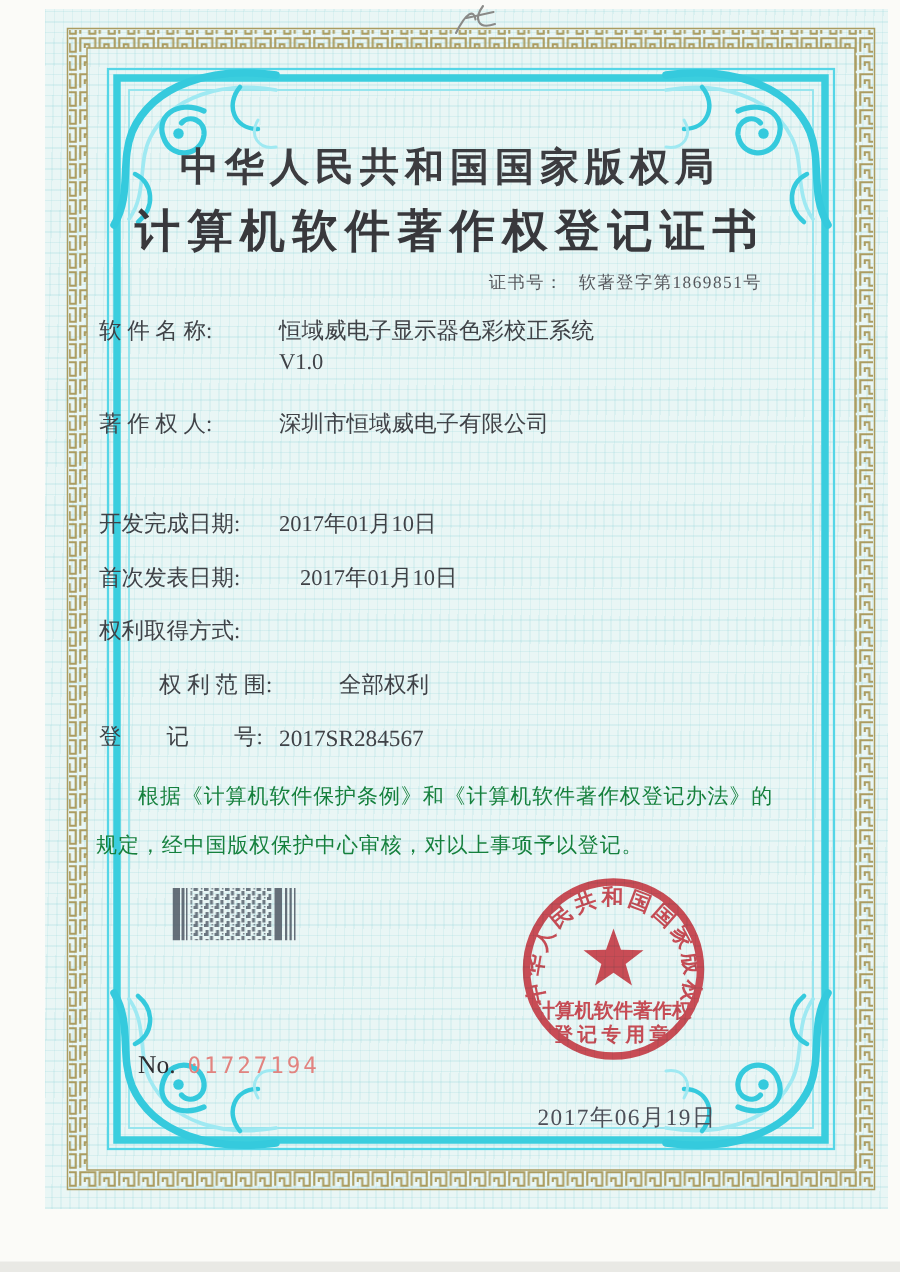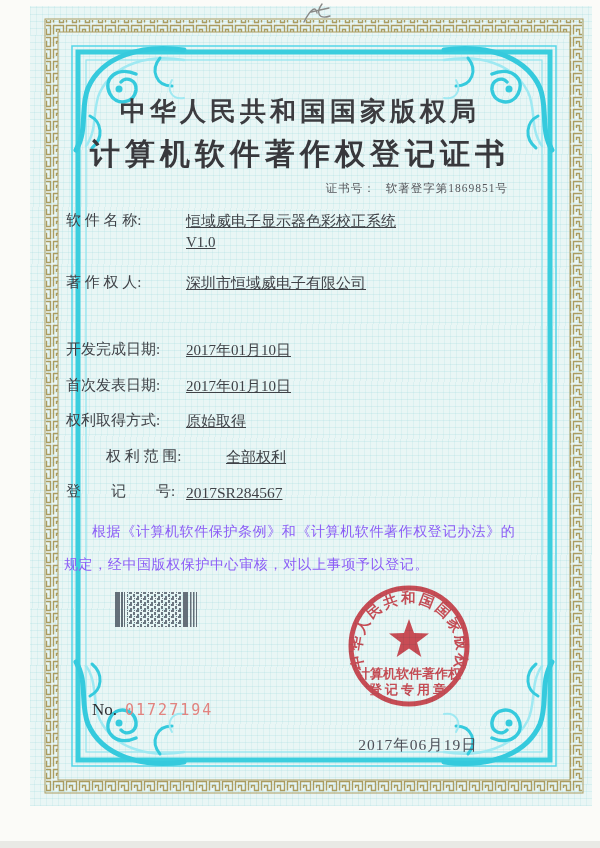--- a/index.html
+++ b/index.html
@@ -21,27 +21,27 @@
   .abs{position:absolute;}
   .t1{left:0;top:94px;width:600px;text-align:center;font-size:26px;font-weight:bold;
       letter-spacing:4px;color:#3c3c40;}
   .t2{left:0;top:134px;width:600px;text-align:center;font-size:30px;font-weight:bold;
       letter-spacing:5px;color:#38383c;}
   .certno{top:181px;right:92px;font-size:11.5px;color:#55575c;letter-spacing:1px;}
   .certno .lbl{margin-right:10px;}
 
   .row{left:66px;width:480px;display:flex;font-size:15px;color:#3f4247;}
   .row .label{width:120px;flex:0 0 120px;}
-  .row .value{flex:1;line-height:21px;text-decoration:underline;}
-  .r0{top:211px;} .r1{top:273px;} .r2{top:340px;} .r3{top:376px;}
+  .row .value{flex:1;line-height:21px;}
+  .r0{top:211px;} .r1{top:273px;} .r2{top:340px;} .r3{top:376px;gap:14px;}
   .r4{top:411px;} .r5{top:447px;margin-left:40px;} .r6{top:482px;}
   .r6 .value{font-size:15.5px;}
 
   .statement{left:64px;top:515px;width:468px;font-size:14px;letter-spacing:.6px;
-      line-height:33px;color:#8b5cf6;}
+      line-height:33px;color:#15803d;}
   .statement .ln1{text-indent:28px;}
 
   .barcode{left:115px;top:592px;opacity:.85;}
 
   .no-line{left:92px;top:700px;color:#2f2f33;font-size:17px;}
   .no-line .num{font-family:"DejaVu Sans Mono",monospace;font-size:15px;color:#e2837f;
       letter-spacing:2px;margin-left:8px;}
 
   .seal{left:332px;top:570px;mix-blend-mode:multiply;opacity:.92;}
   .seal text{fill:#d8404a;font-family:"Liberation Serif","DejaVu Serif",serif;font-weight:bold;}
@@ -113,21 +113,20 @@
   <div class="abs row r2">
     <div class="label">开发完成日期:</div>
     <div class="value">2017年01月10日</div>
   </div>
   <div class="abs row r3">
     <div class="label">首次发表日期:</div>
     <div class="value">2017年01月10日</div>
   </div>
   <div class="abs row r4">
     <div class="label">权利取得方式:</div>
-    <div class="value">原始取得</div>
   </div>
   <div class="abs row r5">
     <div class="label">权 利 范 围:</div>
     <div class="value">全部权利</div>
   </div>
   <div class="abs row r6">
     <div class="label">登　　记　　号:</div>
     <div class="value">2017SR284567</div>
   </div>
 

